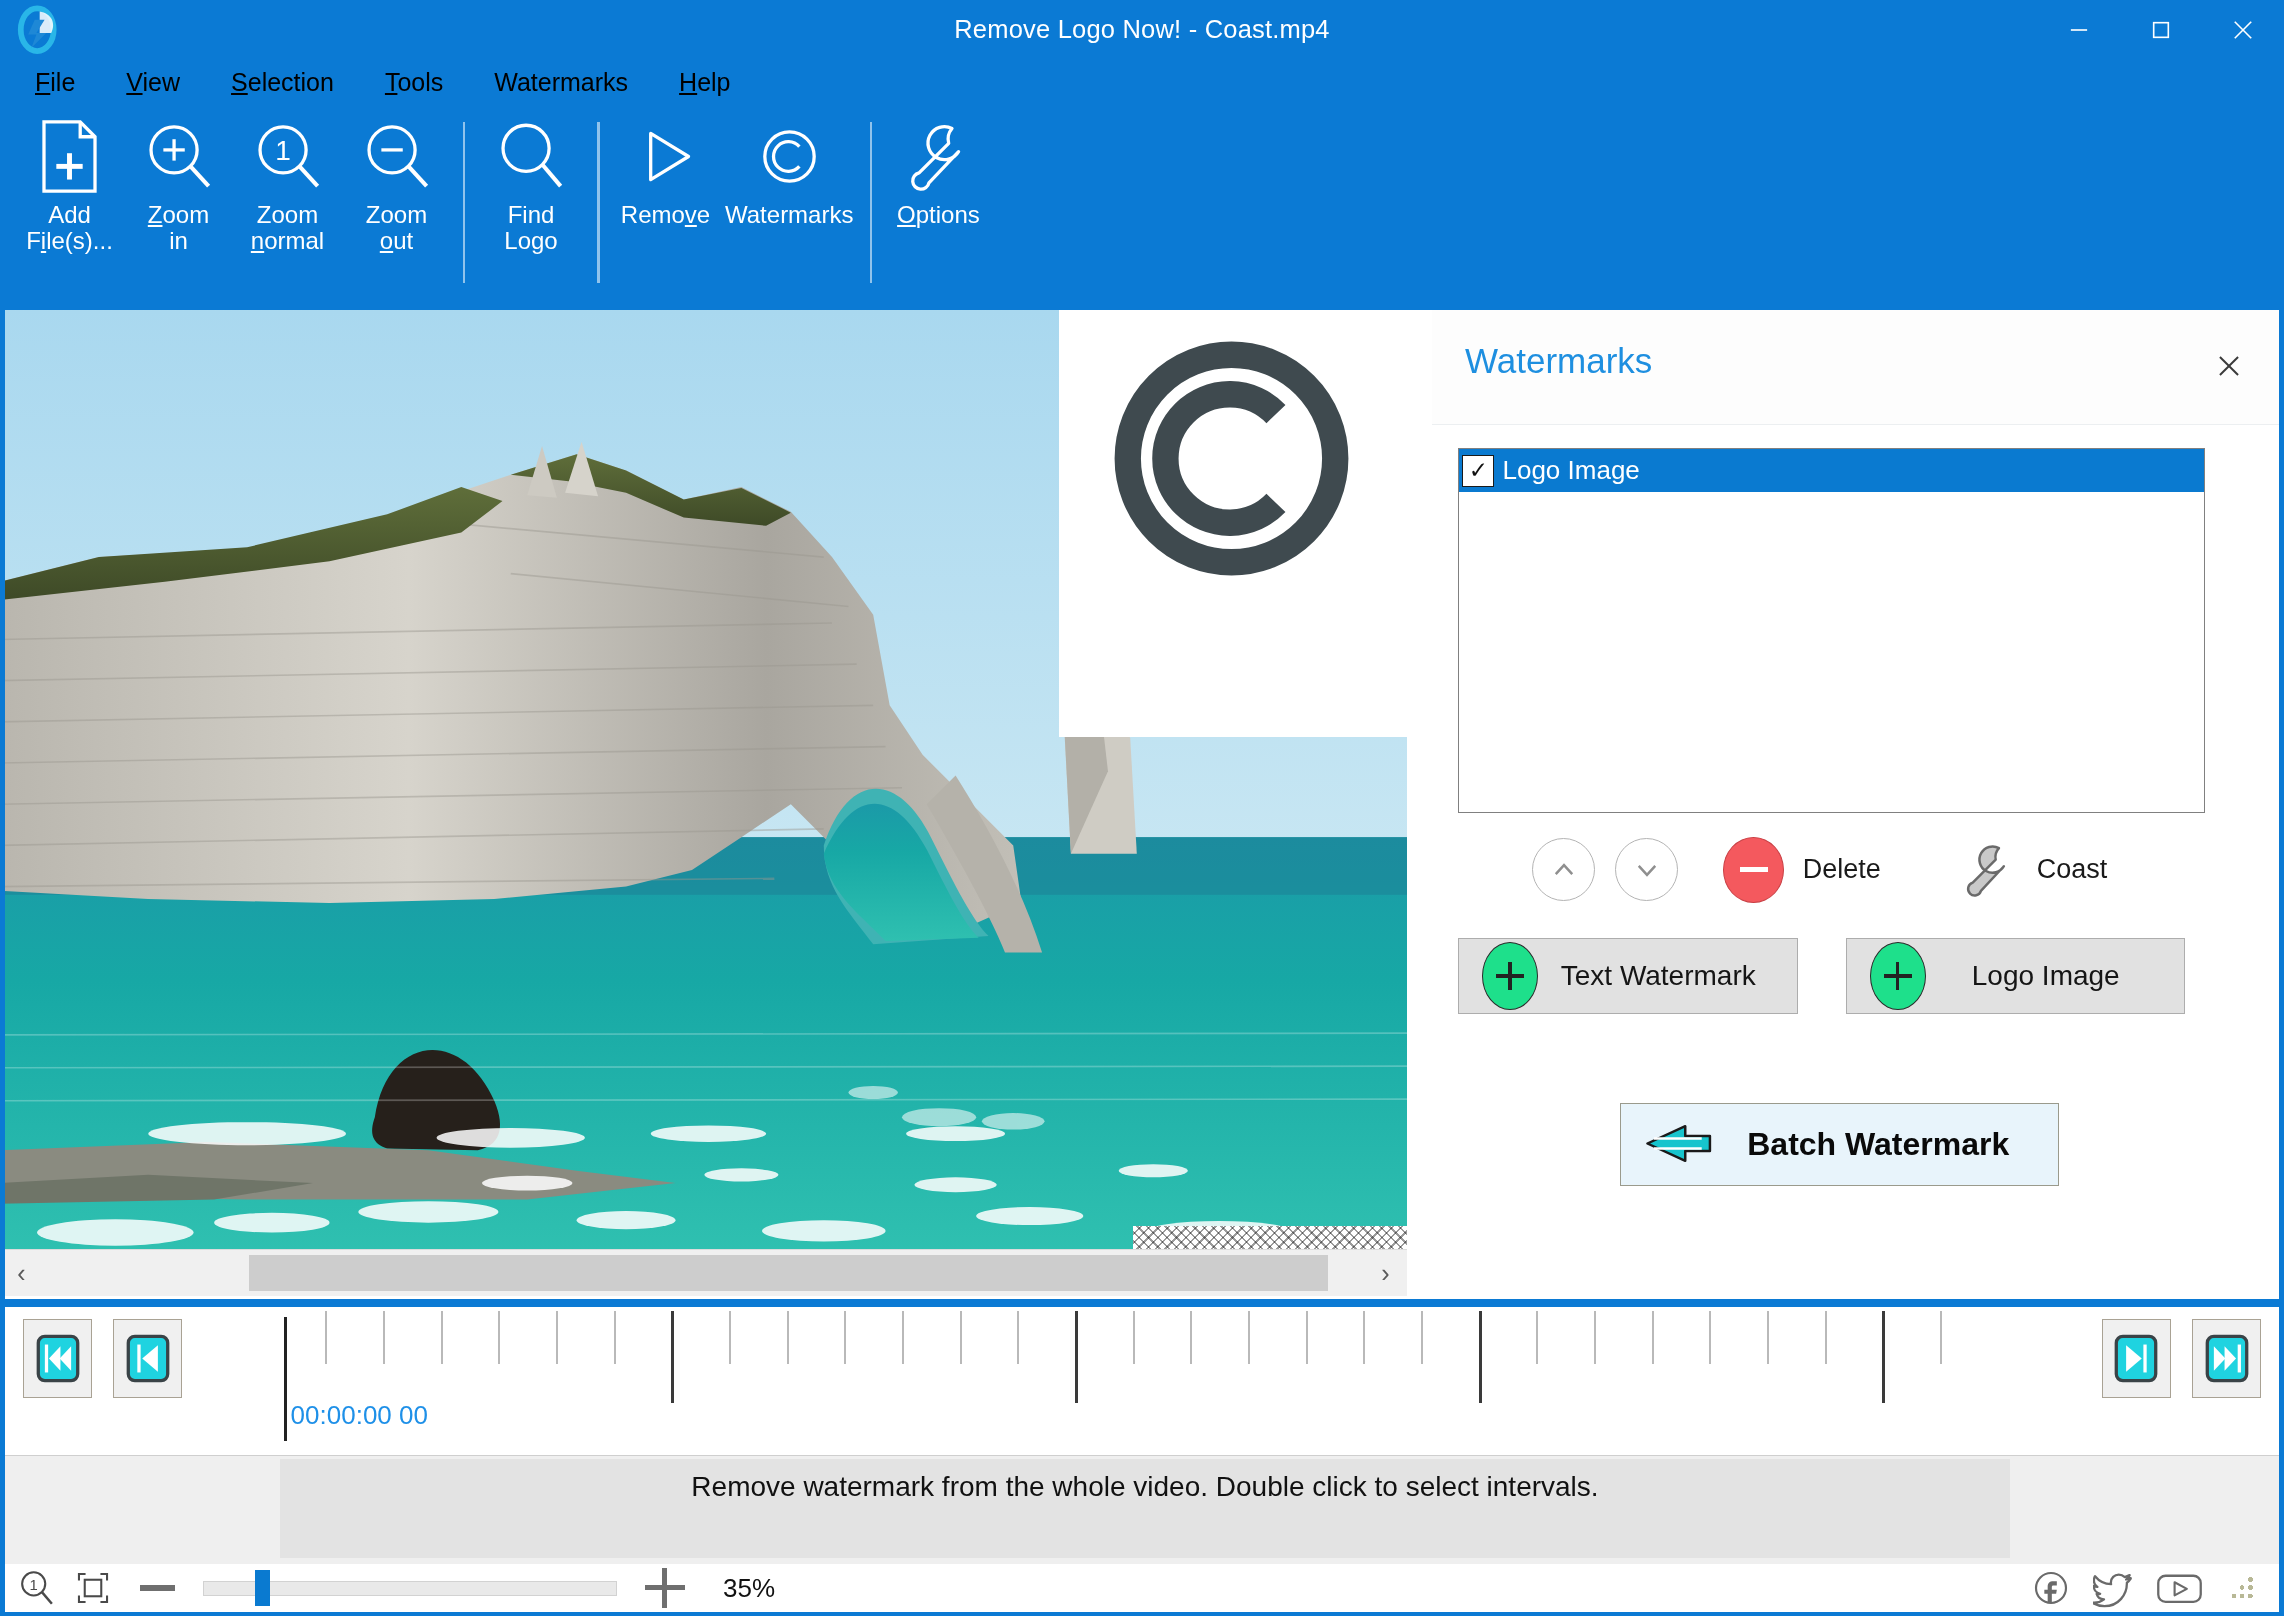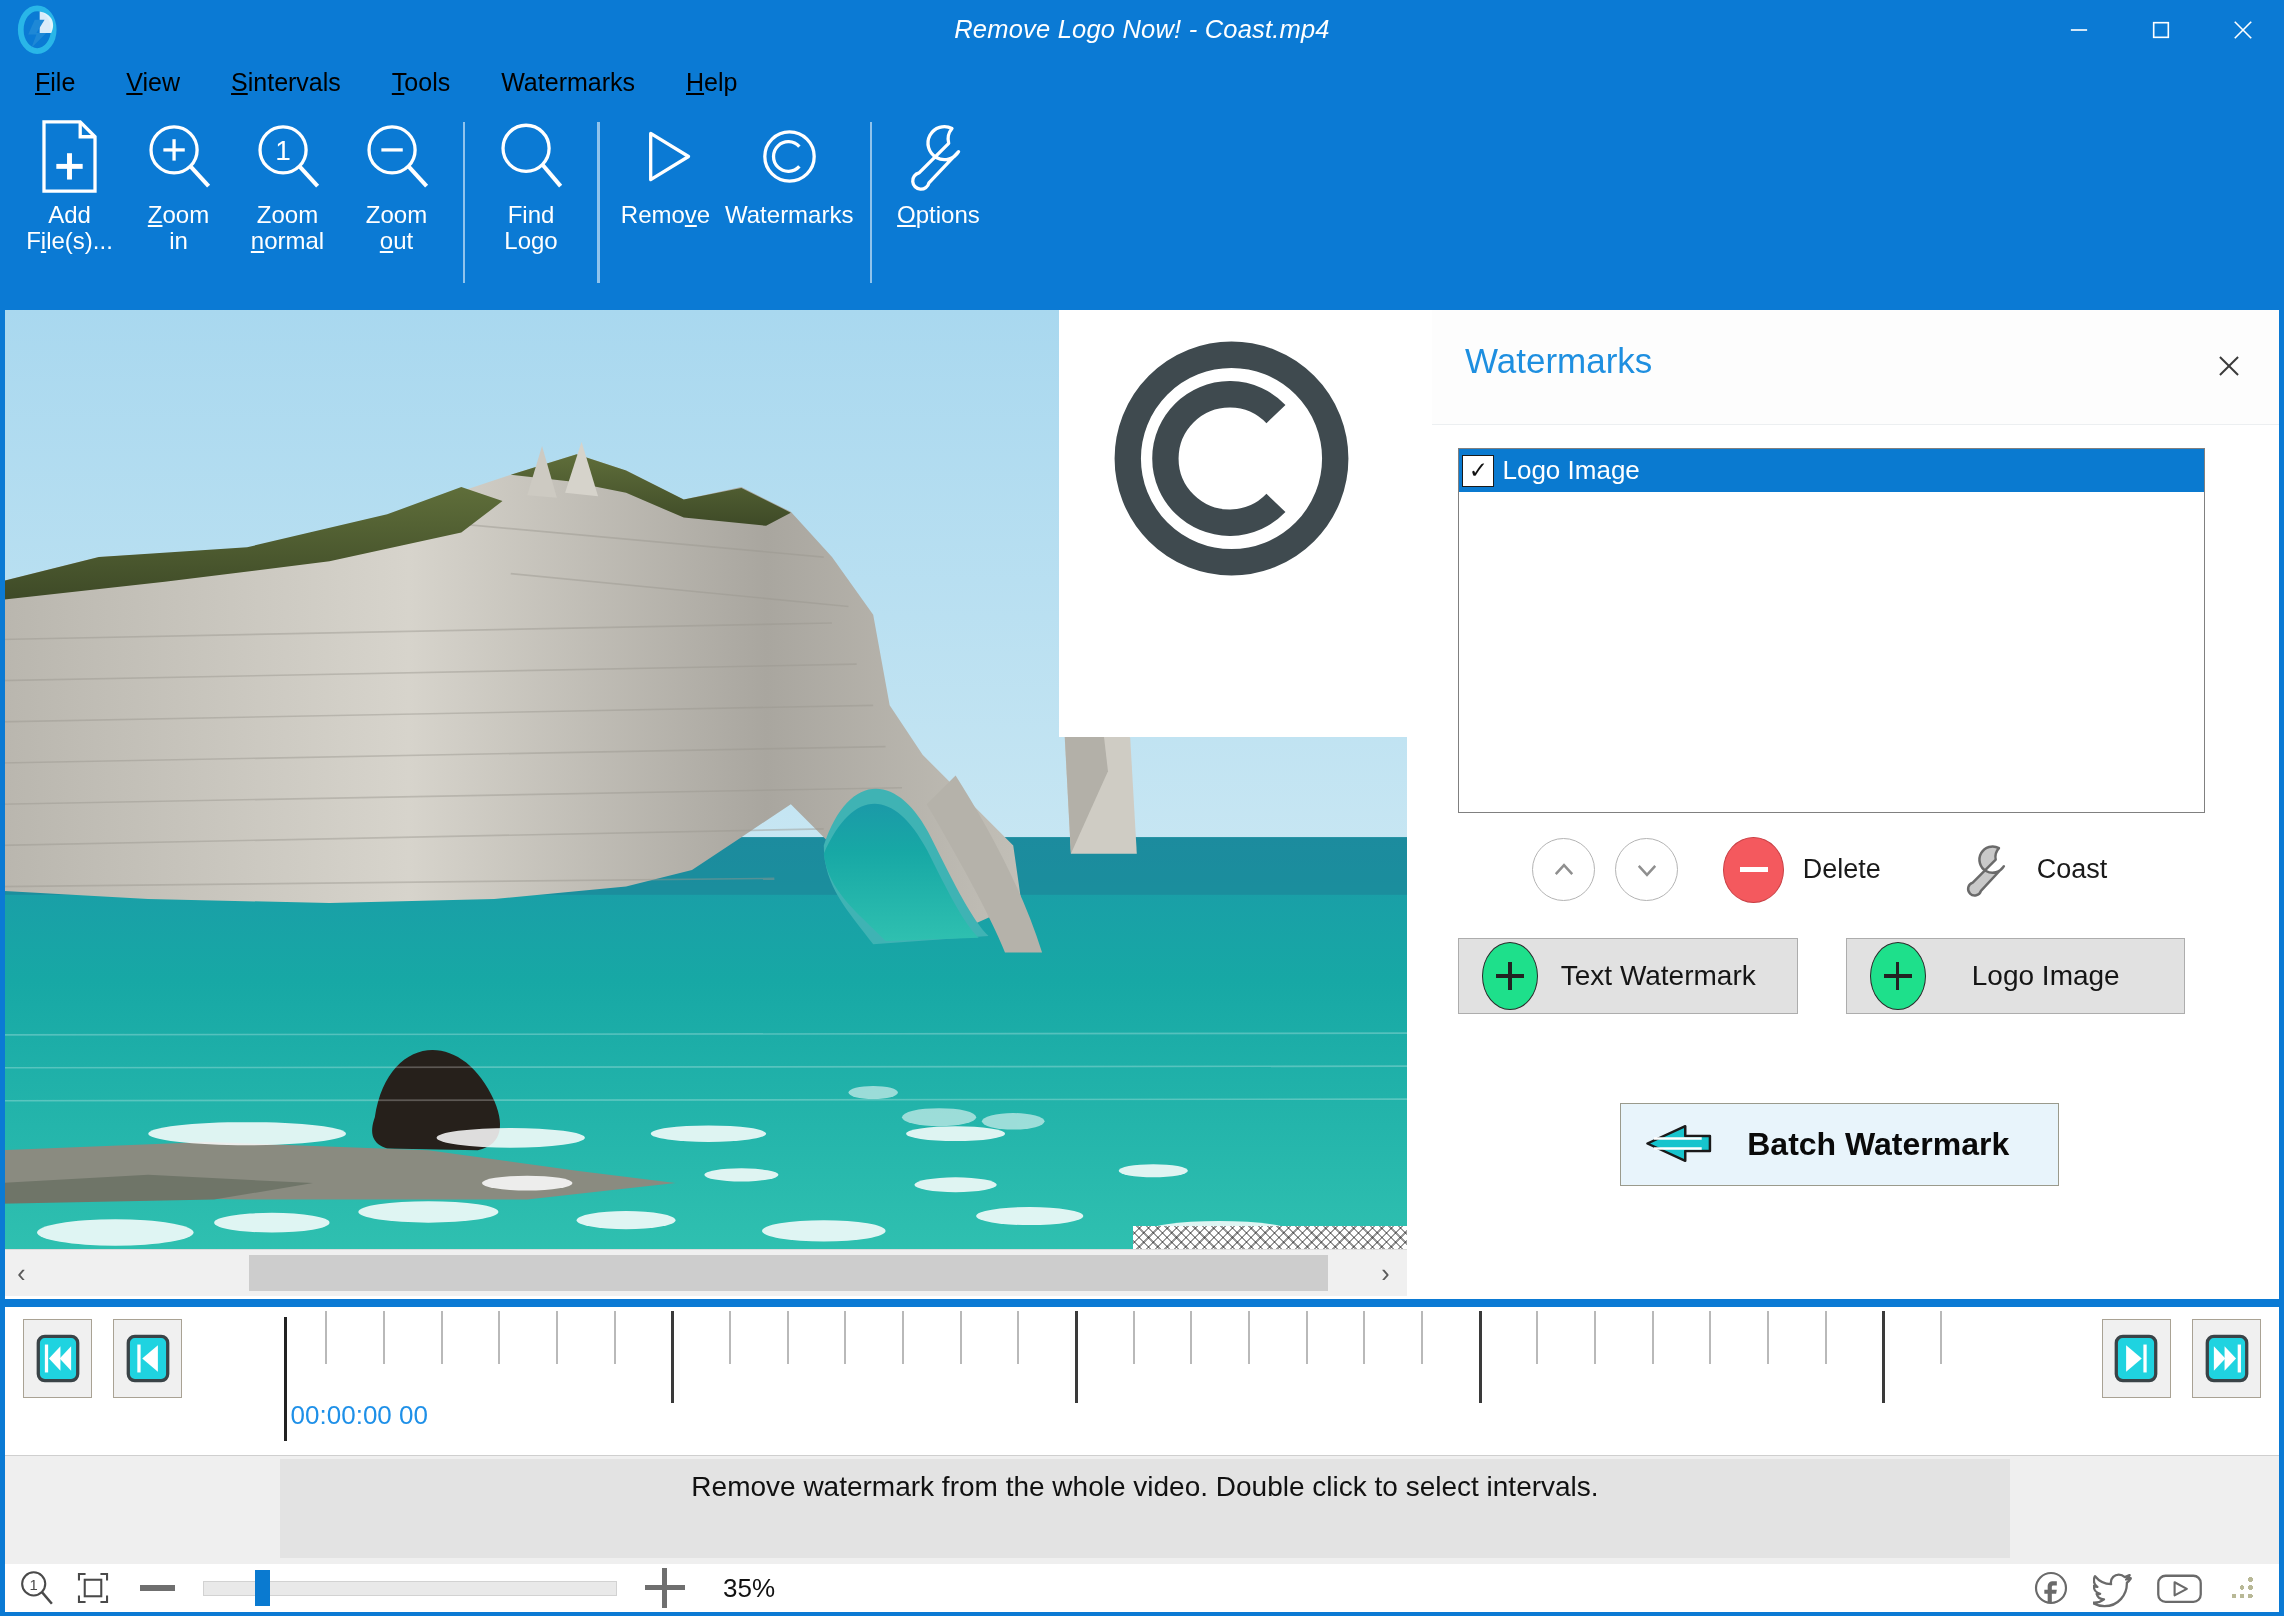--- a/index.html
+++ b/index.html
@@ -10,21 +10,21 @@
     -webkit-font-smoothing:antialiased;
   }
   .app{position:relative;width:2284px;height:1617px;background:#0b7ad4;}
 
   
   .titlebar{position:absolute;left:0;top:0;width:2284px;height:59px;background:#0b7ad4;}
   .app-logo{position:absolute;left:15px;top:5px;width:51px;height:51px;}
   .title-text{
     position:absolute;left:0;top:0;width:2284px;height:59px;
     display:flex;align-items:center;justify-content:center;
-    color:#ffffff;font-size:25.5px;letter-spacing:0.2px;font-style:italic;
+    color:#ffffff;font-size:25.5px;letter-spacing:0.2px;
   }
   .wbtns{position:absolute;right:0;top:0;height:59px;display:flex;}
   .wbtn{width:82px;height:59px;display:flex;align-items:center;justify-content:center;color:#fff;}
 
   
   .menubar{position:absolute;left:0;top:59px;width:2284px;height:46px;background:#0b7ad4;
            display:flex;align-items:center;padding-left:30px;box-sizing:border-box;}
   .menu-item{color:#000000;font-size:25px;margin-right:41px;padding:3.3px 5px;white-space:nowrap;}
   .menu-item u{text-decoration:underline;}
 
@@ -177,21 +177,21 @@
             <line x1="7" y1="7" x2="27" y2="27" stroke="#fff" stroke-width="2"></line>
             <line x1="27" y1="7" x2="7" y2="27" stroke="#fff" stroke-width="2"></line>
           </svg>
       </div>
     </div>
   </div>
 
   <div class="menubar">
     <div class="menu-item"><u>F</u><span>ile</span></div>
     <div class="menu-item"><u>V</u><span>iew</span></div>
-    <div class="menu-item"><u>S</u><span>intervals</span></div>
+    <div class="menu-item"><u>S</u><span>election</span></div>
     <div class="menu-item"><u>T</u><span>ools</span></div>
     <div class="menu-item"><span>Watermarks</span></div>
     <div class="menu-item"><u>H</u><span>elp</span></div>
   </div>
 
   <div class="toolbar">
 
     <div class="tool">
       <div class="ic">
         <svg width="71" height="79" viewBox="0 0 86 96">

